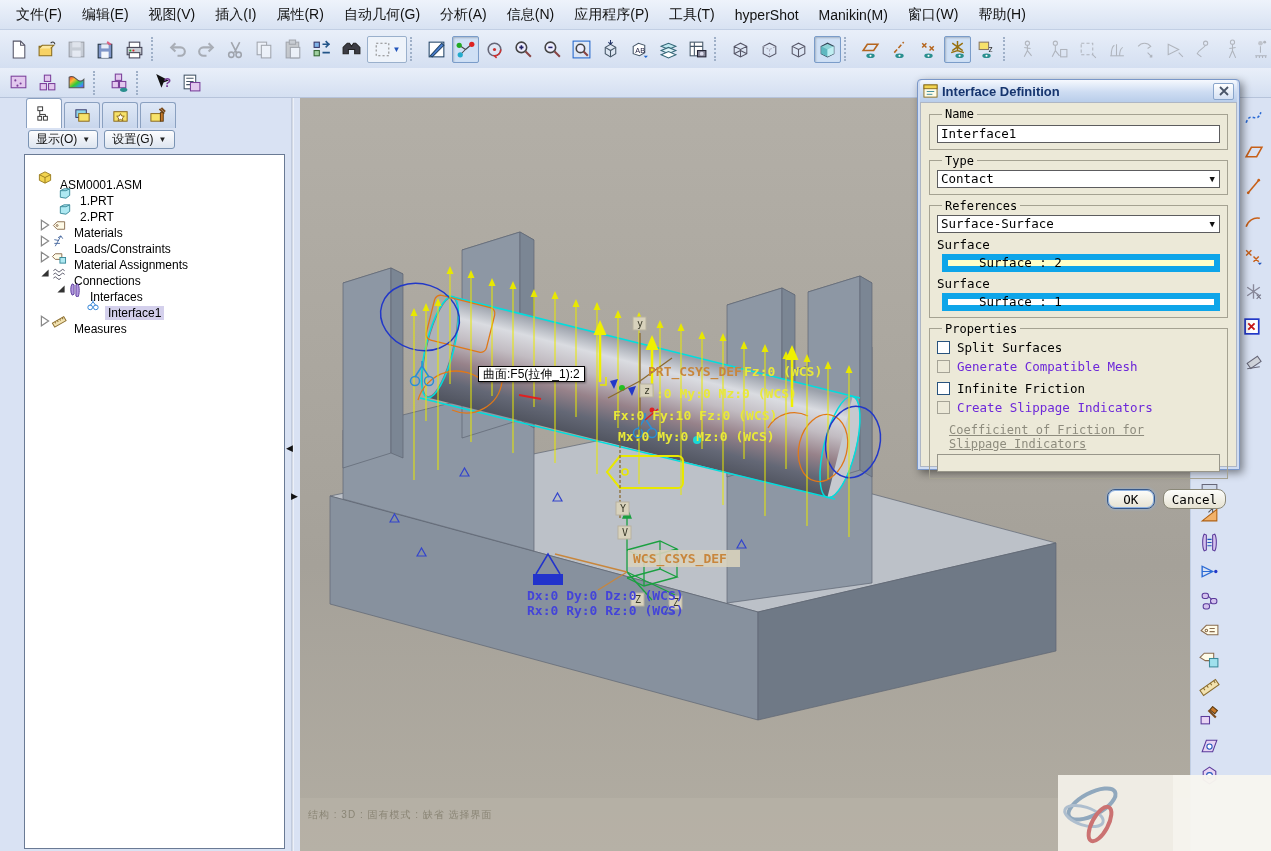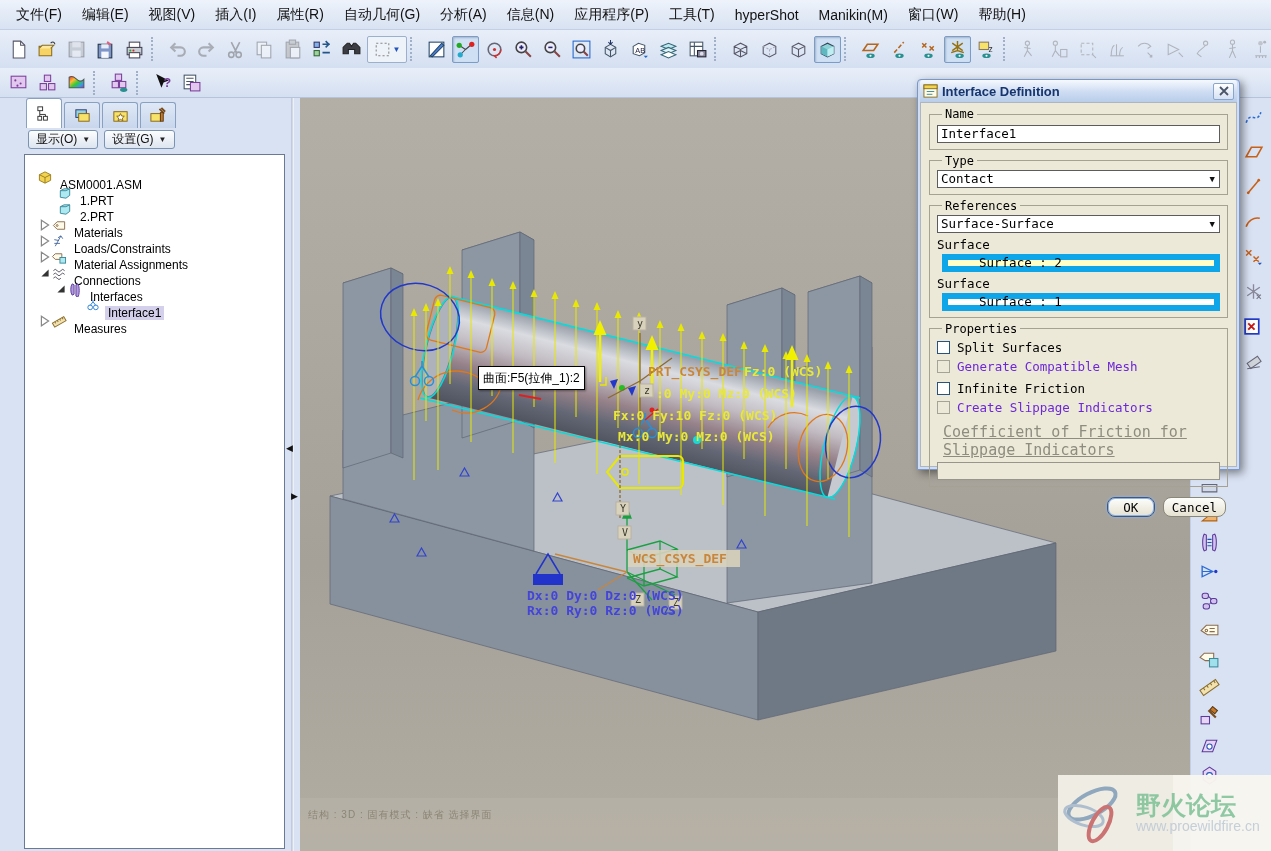--- a/index.html
+++ b/index.html
@@ -57,21 +57,21 @@
   .trow .lbl { padding:0 3px;margin-top:15px; }
 
   
   #splitter { position:absolute; left:287px; top:98px; width:13px; height:753px;
     background:linear-gradient(to right,#d9e2f3 4px,#a9b4c8 5px,#ffffff 6px,#d9e2f3 7px); }
   .sash { position:absolute; font-size:9px; color:#111; cursor:pointer; }
 
   
   #viewport { position:absolute; left:300px; top:98px; width:890px; height:753px;
     background:linear-gradient(#b3afa7,#a5a199 62%,#b2ada2); overflow:hidden; }
-  #tooltip { position:absolute; left:178px; top:268px; height:24px;
+  #tooltip { position:absolute; left:178px; top:268px; height:16px;
     background:#ffffff; border:1px solid #000; color:#000; font-size:12px;
     display:flex; align-items:center; padding:0 4px; box-shadow:1px 1px 2px rgba(0,0,0,.4); }
   #vstatus { position:absolute; left:8px; top:710px; font-size:10px;
     color:#8a8575; letter-spacing:1px; }
   .torange { fill:#c8863c; font:600 13px "DejaVu Sans Mono",monospace; }
   .tyellow { fill:#e8e83a; font:600 13px "DejaVu Sans Mono",monospace; }
   .tblue   { fill:#4444d8; font:600 13px "DejaVu Sans Mono",monospace; }
   .taxis   { fill:#3a3a2a; font:10px "DejaVu Sans Mono",monospace; }
 
   
@@ -107,21 +107,21 @@
   .combo .cmb-ar { margin-left:auto; font-size:9px; padding-right:4px; color:#111; }
   .flabel { font-size:12.5px; color:#000; margin:4px 0 2px; }
   .collector { height:18px; border:6px solid #0ea5e9; background:#fff;
     font-size:12.5px; display:flex; align-items:center; padding-left:31px;
     margin-left:5px; }
   .collector.active { background:#ffffc8; }
   .cb-row { display:flex; align-items:center; gap:7px; height:19px; font-size:12.5px; color:#000; }
   .cb { width:13px; height:13px; border:1px solid #28537e; background:#fff; flex:0 0 13px; }
   .cb-row.off { color:#6d28d9; }
   .cb-row.off .cb { border-color:#a5a396; background:#ece9d8; }
-  .coef-label { font-size:15px; color:#8e8c7e; text-decoration:underline; margin:6px 6px 2px; }
+  .coef-label { font-size:12px; color:#8e8c7e; text-decoration:underline; margin:6px 12px 2px; }
   .txt.coef { background:#ece9d8; border-color:#98968a; }
   .btnrow { display:flex; justify-content:flex-end; gap:8px; padding:6px 10px 0; }
   .btn { height:20px; min-width:48px; border:1px solid #8a8878; border-radius:8px;
     background:linear-gradient(#fdfdfb,#e6e2d2); font:12.5px "DejaVu Sans Mono",monospace;
     padding:0 8px; }
   .btn.ok { border:1px solid #38598a; box-shadow:0 0 0 1px #8fb2e0 inset, 0 0 3px #8fb2e0; }
 
   
   #watermark { position:absolute; left:1058px; top:775px; width:213px; height:76px;
     z-index:30; display:flex; align-items:center;
@@ -1032,19 +1032,15 @@
       </div>
     </div>
   </div>
 
   <div id="watermark">
     <svg id="wm-logo" viewBox="0 0 78 70">
       <ellipse cx="34" cy="26" rx="26" ry="11" transform="rotate(-28 34 26)" fill="none" stroke="#8fa8bf" stroke-width="4"></ellipse>
       <ellipse cx="26" cy="38" rx="20" ry="9" transform="rotate(18 26 38)" fill="none" stroke="#aebfd0" stroke-width="3"></ellipse>
       <ellipse cx="42" cy="46" rx="19" ry="8" transform="rotate(-62 42 46)" fill="none" stroke="#cc7070" stroke-width="4"></ellipse>
     </svg>
-    <div>
-      <div class="wm-title">野火论坛</div>
-      <div class="wm-url">www.proewildfire.cn</div>
-    </div>
   </div>
 
 </div>
 
 </body></html>

